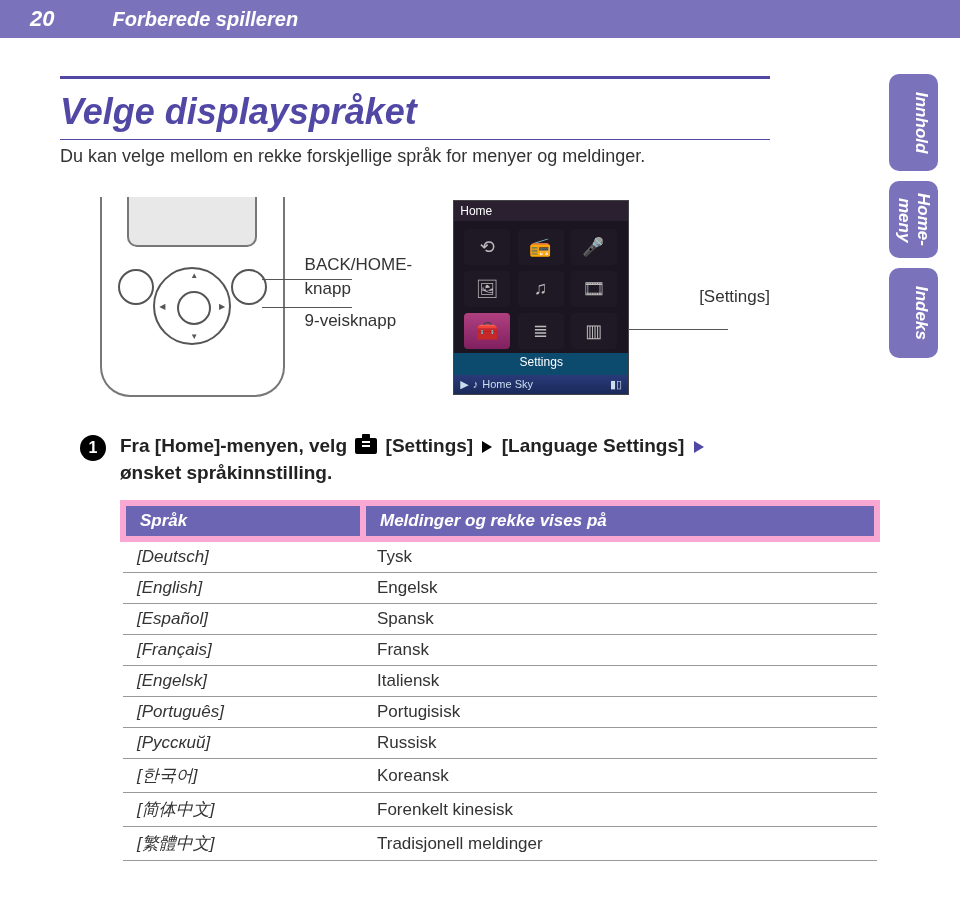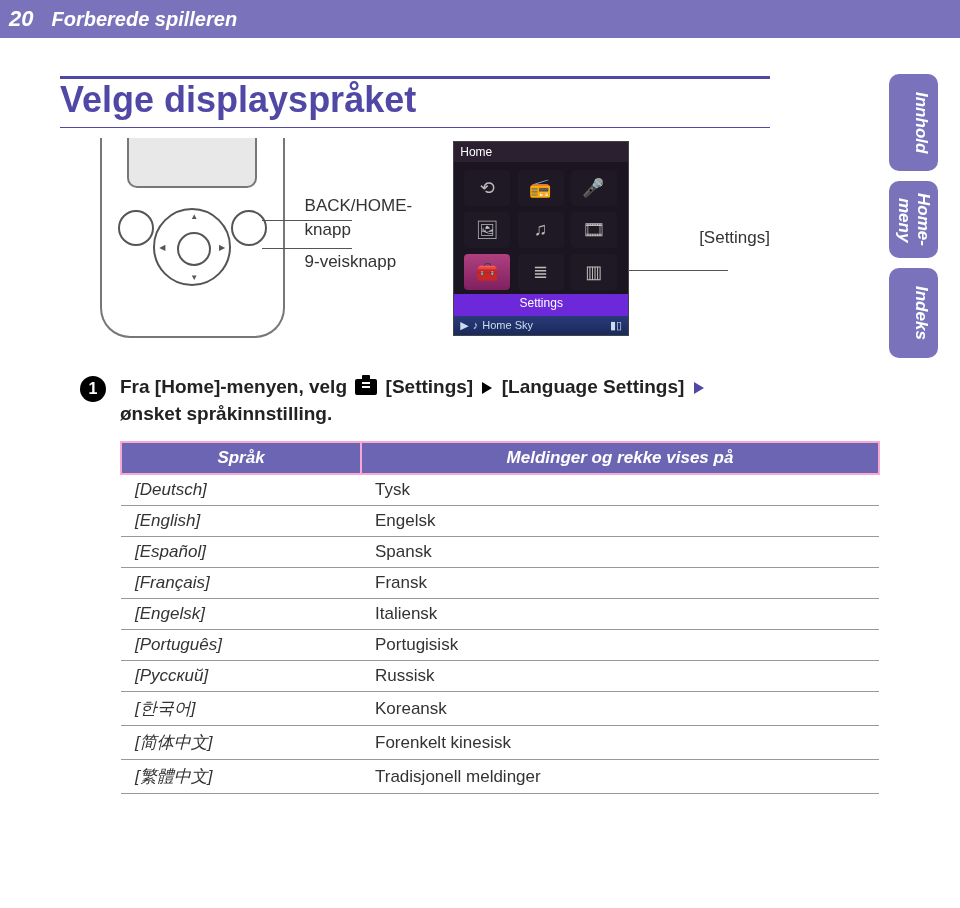--- a/index.html
+++ b/index.html
@@ -10,44 +10,46 @@
     background: #fff;
     color: #333;
     position: relative;
   }
   .page-header {
     background: #7a73bc;
     color: #fff;
     height: 38px;
     display: flex;
     align-items: center;
-    padding: 0 9px;
+    padding: 0 30px;
     font-style: italic;
     font-weight: 600;
     font-size: 20px;
+    gap: 40px;
   }
   .page-number {
     font-style: italic;
     font-weight: 700;
     font-size: 22px;
     margin-right: 18px;
   }
   .content {
     padding: 38px 60px 0 60px;
     width: 830px;
   }
   .title {
     color: #5148a6;
     font-size: 36px;
     font-weight: 700;
     border-top: 3px solid #5148a6;
-    padding-top: 0;
+    padding-top: 12px;
     border-bottom: 1px solid #5148a6;
     padding-bottom: 6px;
     margin-bottom: 6px;
+    font-style: italic;
   }
   .intro {
     font-size: 18px;
     color: #333;
     margin-bottom: 30px;
   }
   .figure-row {
     display: flex;
     align-items: center;
     gap: 20px;
@@ -134,21 +136,21 @@
     font-size: 18px; color: #bbb;
     background: rgba(255,255,255,0.02);
   }
   .ss-icon.sel {
     background: linear-gradient(#b04080,#802060);
     color:#fff;
   }
   .ss-sel-label {
     text-align:center; color:#fff; font-size:12px;
     padding: 2px 0 6px;
-    background:#6d28d9;
+    background:#0c4a6e;
   }
   .ss-footer {
     background: linear-gradient(#2a3a7a,#1a2a5a);
     color:#cde; font-size:11px;
     padding:3px 6px;
     display:flex; align-items:center; gap:4px;
   }
   .ss-footer .batt { margin-left:auto; }
   .ss-pointer { position:absolute; height:1px; width:100px; background:#555; top:128px; left:100%; }
   .shot-label { font-size: 17px; color:#333; align-self: center; margin-left: 50px;}
@@ -197,23 +199,23 @@
     margin-left: 60px;
     border-collapse: collapse;
     font-size: 17px;
     background:#fff;
   }
   table.lt th {
     background: #6c65b3;
     color: #fff;
     font-style: italic;
     font-weight: 600;
-    text-align: center;
+    text-align: left;
     padding: 5px 14px;
-    border: 2px solid #f9a8d4;
+    border: 6px solid #f9a8d4;
   }
   table.lt td {
     padding: 5px 14px;
     border-bottom: 1px solid #999;
     color: #333;
   }
   table.lt td:first-child { width: 240px; font-style: italic; }
 
   .side-tabs {
     position: absolute;
@@ -250,20 +252,21 @@
   <div class="tab">Innhold</div>
   <div class="tab multi">
     <span>Home-</span><br>
     <span class="l2">meny</span>
   </div>
   <div class="tab">Indeks</div>
 </div>
 
 <div class="content">
   <div class="title">Velge displayspråket</div>
+  <div class="intro">Du kan velge mellom en rekke forskjellige språk for menyer og meldinger.</div>
 
   <div class="figure-row">
     <div class="device">
       <div class="screen-bot"></div>
       <div class="ear l"></div>
       <div class="ear r"></div>
       <div class="dpad">
         <span class="arr au">▲</span>
           <span class="arr ad">▼</span>
         <span class="arr al">◀</span>

